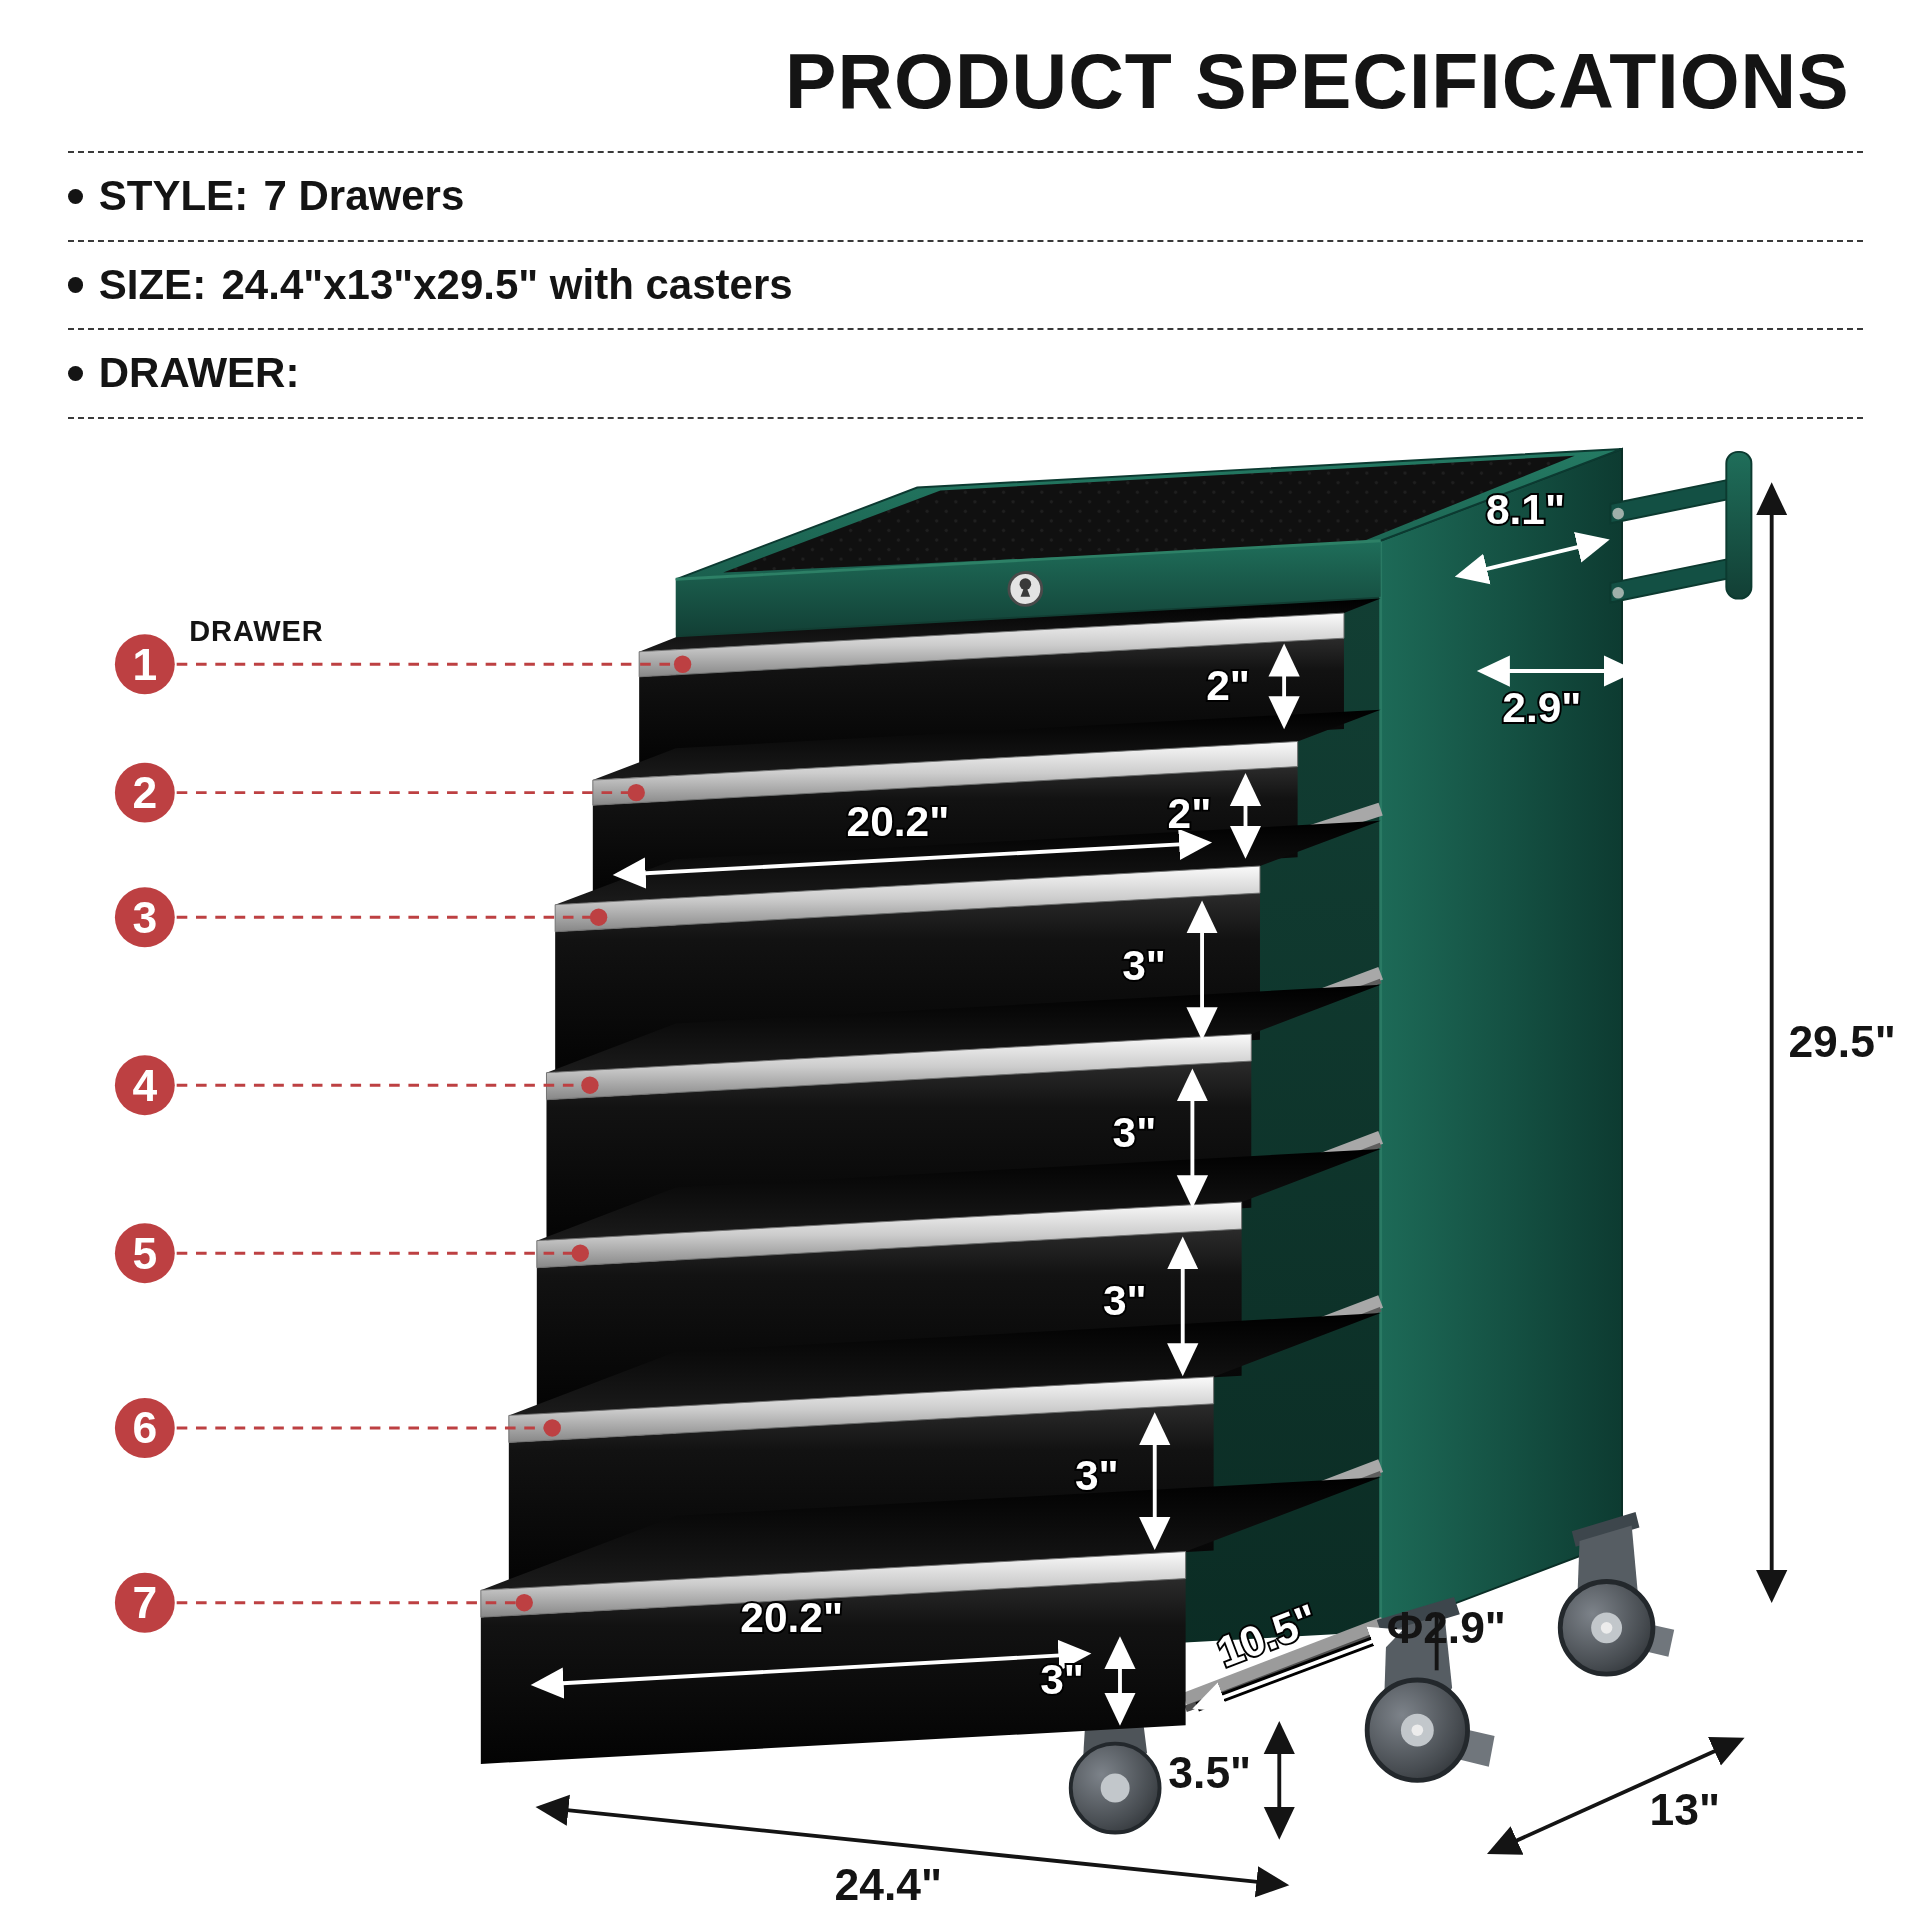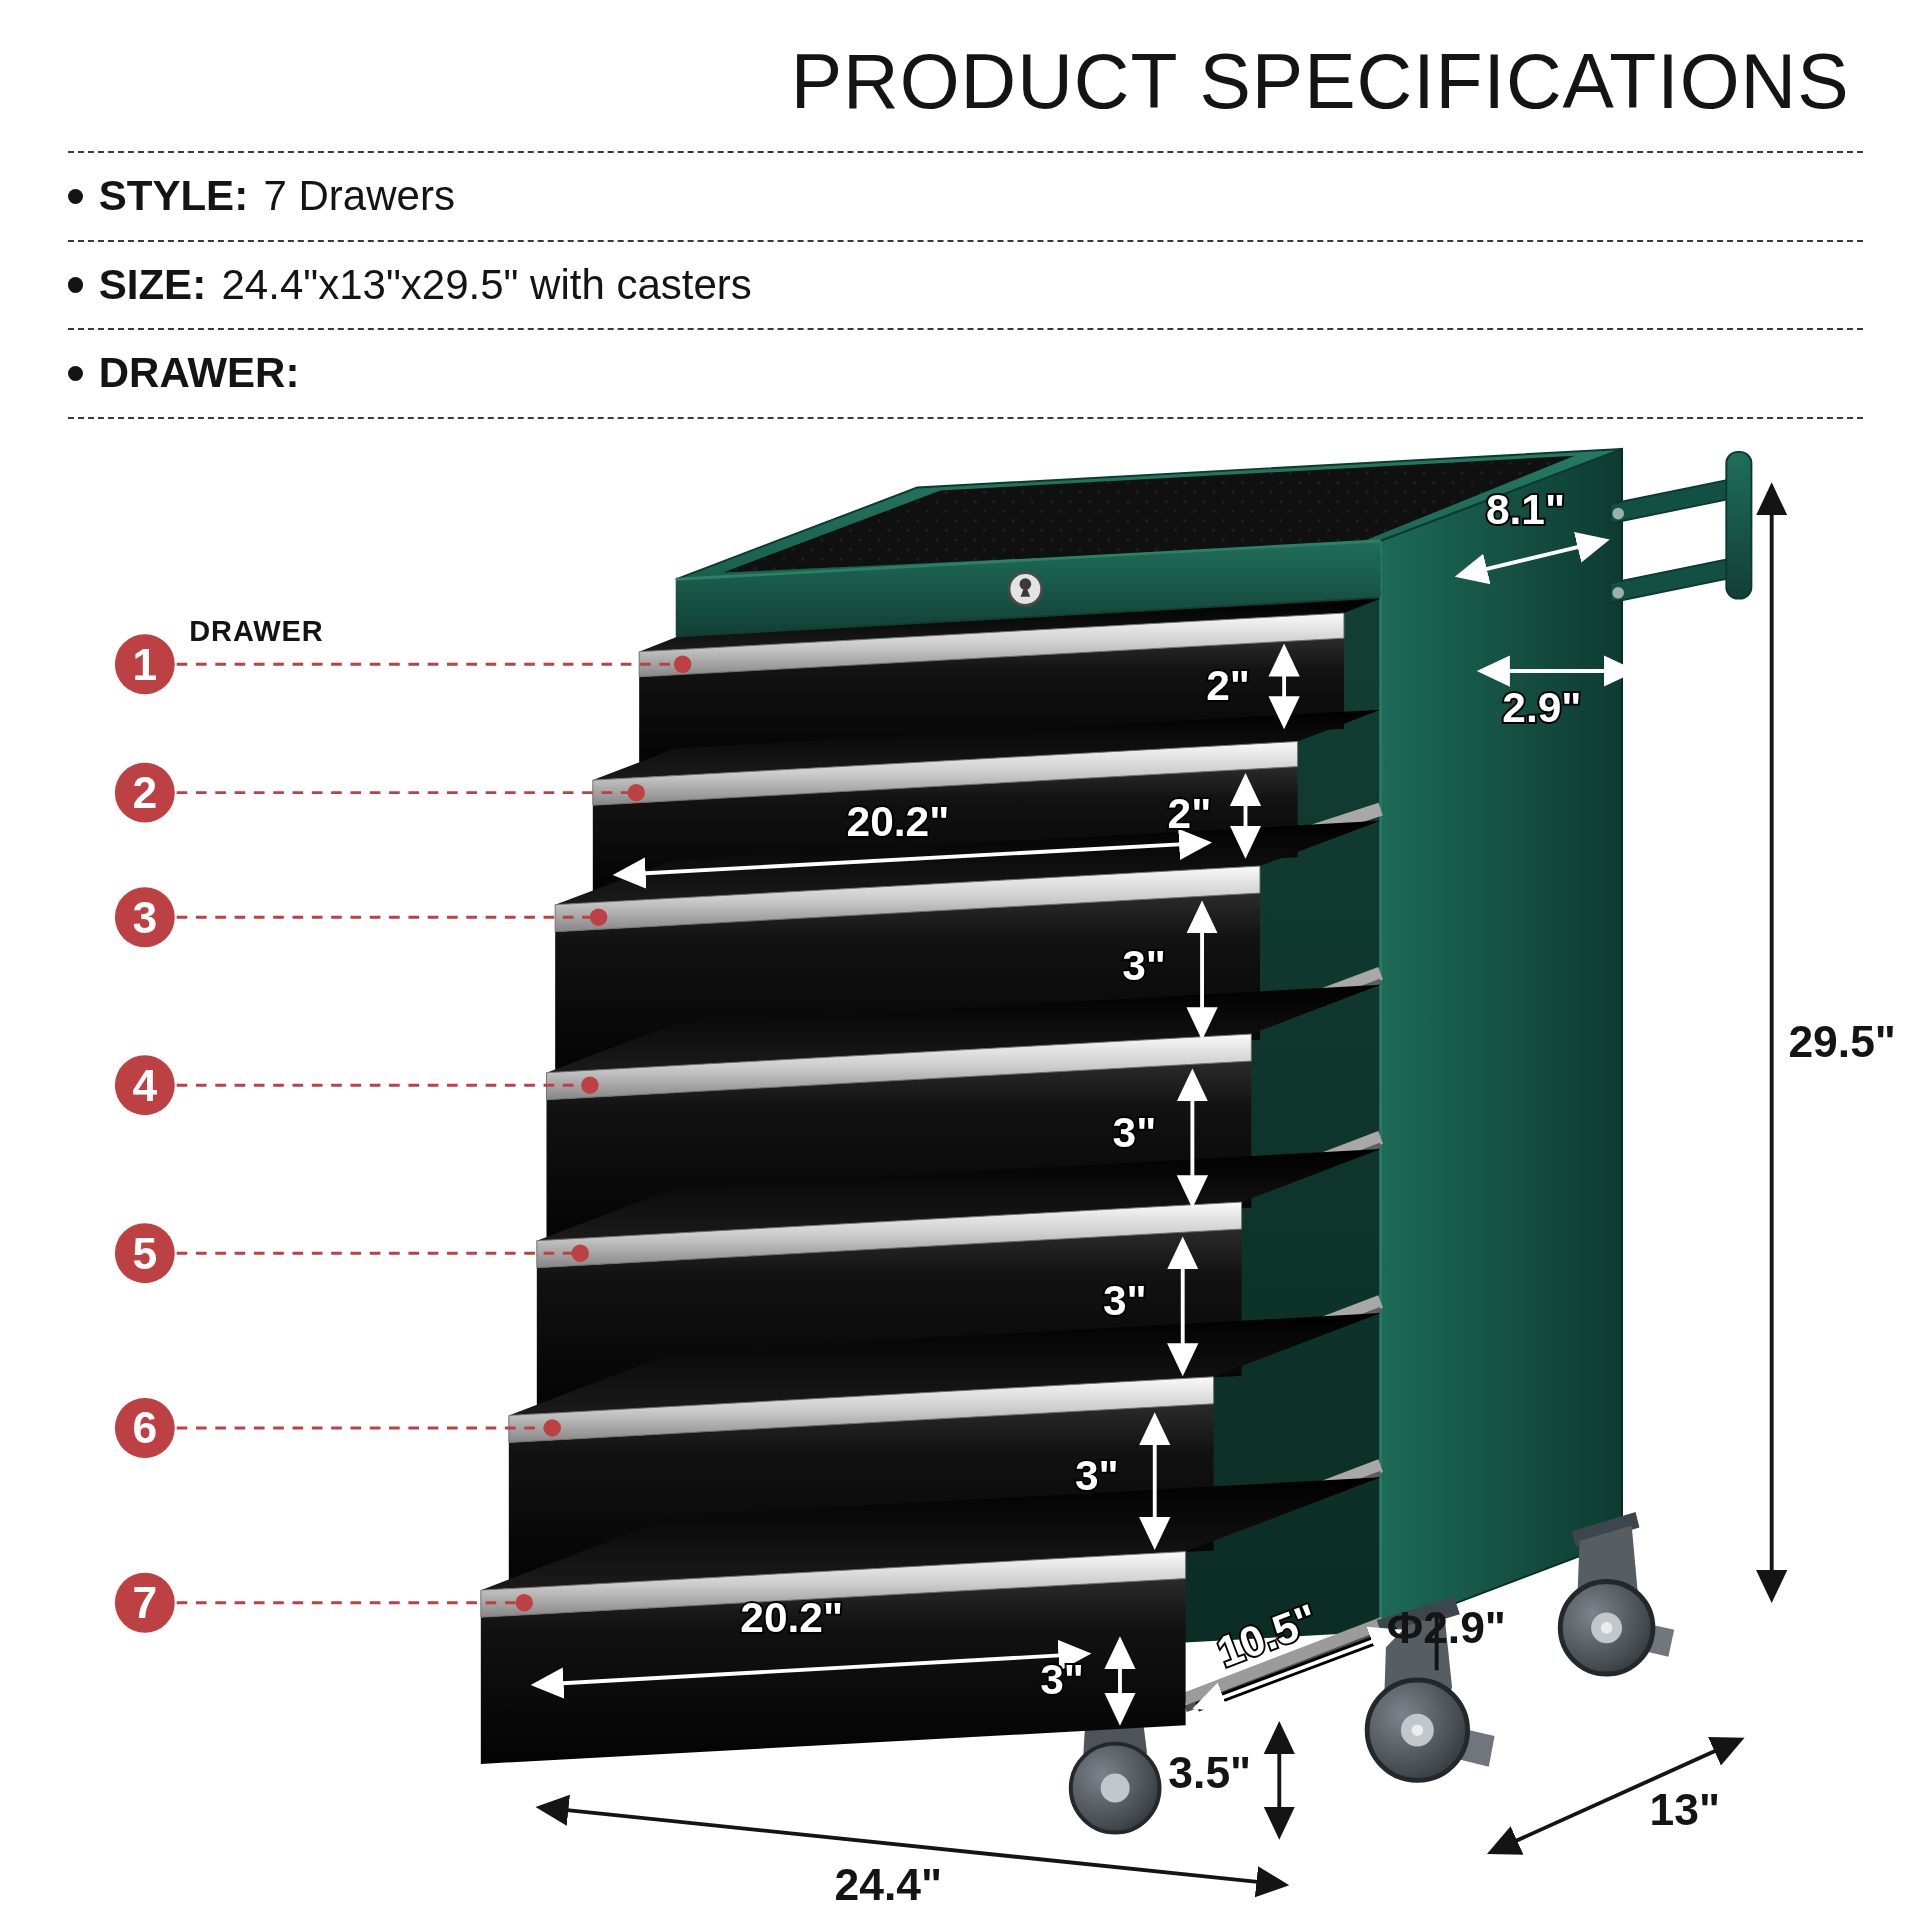--- a/index.html
+++ b/index.html
@@ -1,28 +1,28 @@
 <!DOCTYPE html>
 <html><head>
 <meta charset="utf-8">
 <style>
   html,body { margin:0; padding:0; background:#fff; }
   body { width:1931px; height:1931px; font-family:"Liberation Sans", sans-serif; }
   .page { position:relative; width:1931px; height:1931px; background:#fff; overflow:hidden; }
 
   
   .specs { position:absolute; left:0; top:0; width:1931px; padding:37px 68px 0; box-sizing:border-box; }
-  .title { margin:0 13.5px 25px 0; text-align:right; font-size:77px; font-weight:400; letter-spacing:1px; color:#141414; }
+  .title { margin:0 13.5px 25px 0; text-align:right; font-size:77px; font-weight:700; letter-spacing:1px; color:#141414; }
   .sep { border-top:2.9px dashed #3a3a3a; height:0; }
   .row { display:grid; grid-template-columns:1fr; padding:19.3px 0; align-items:center; }
   .row.two { grid-template-columns:66% 34%; }
   .item { display:flex; align-items:baseline; gap:15.4px; font-size:42px; color:#141414; }
   .bullet { width:15.4px; height:15.4px; border-radius:50%; background:#141414; flex:0 0 15.4px; align-self:center; }
   .lab { font-weight:700; white-space:nowrap; }
-  .val { font-weight:400; white-space:nowrap; }
+  .val { font-weight:700; white-space:nowrap; }
 
   
   svg.figure { position:absolute; left:0; top:0; }
   svg text { font-family:"Liberation Sans", sans-serif; font-weight:700; }
   .wdim { fill:#fff; font-size:44px; stroke:#000; stroke-width:4px; paint-order:stroke; text-anchor:middle; }
   .bdim { fill:#141414; font-size:46px; text-anchor:middle; }
   .wline { stroke:#fff; stroke-width:4; fill:none; }
   .bline { stroke:#141414; stroke-width:4; fill:none; }
   .cline { stroke:#000; stroke-width:10; fill:none; }
   .rdash { stroke:#bd4042; stroke-width:3; stroke-dasharray:11 9; fill:none; }

